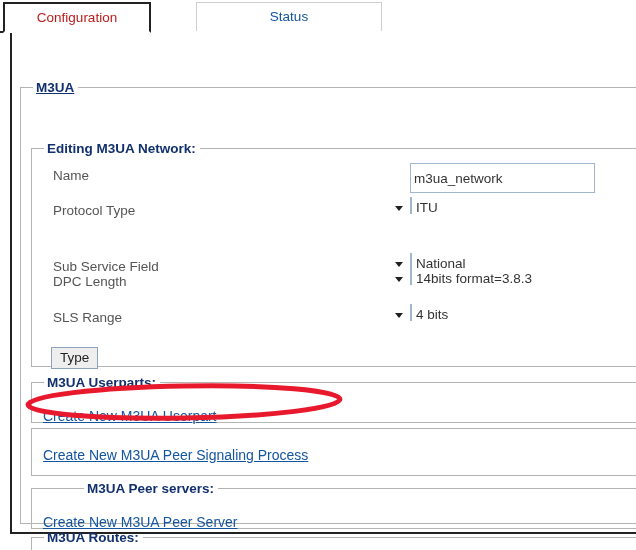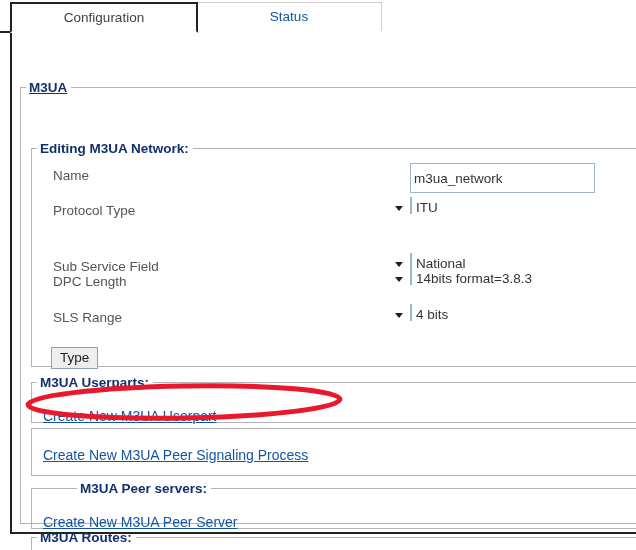--- a/index.html
+++ b/index.html
@@ -34,26 +34,26 @@
     height: 29px;
     box-sizing: border-box;
     background: #ffffff;
     text-align: center;
     line-height: 28px;
     font-size: 13.5px;
     cursor: pointer;
     white-space: nowrap;
   }
   .tab.active {
-    left: 10px;
-    width: 188px;
+    left: 3px;
+    width: 148px;
     border-left: 2px solid #222222;
     border-top: 2px solid #222222;
     border-right: 2px solid #222222;
-    color: #404040;
+    color: #b91c1c;
     z-index: 3;
     border-bottom: 2px solid #ffffff;
     height: 31px;
   }
   .tab.inactive {
     left: 196px;
     width: 186px;
     border-left: 1px solid #cfcfcf;
     border-top: 1px solid #cfcfcf;
     border-right: 1px solid #cfcfcf;
@@ -83,21 +83,21 @@
     padding: 0;
     position: absolute;
     box-sizing: border-box;
     background: transparent;
   }
   legend {
     padding: 0 4px 0 3px;
     font-size: 13.5px;
     color: #12306e;
     font-weight: bold;
-    margin-left: 5px;
+    margin-left: 12px;
   }
   legend.link-legend {
     font-weight: bold;
     color: #12306e;
     text-decoration: underline;
     cursor: pointer;
   }
 
   #fs-m3ua {
     left: 8px;

